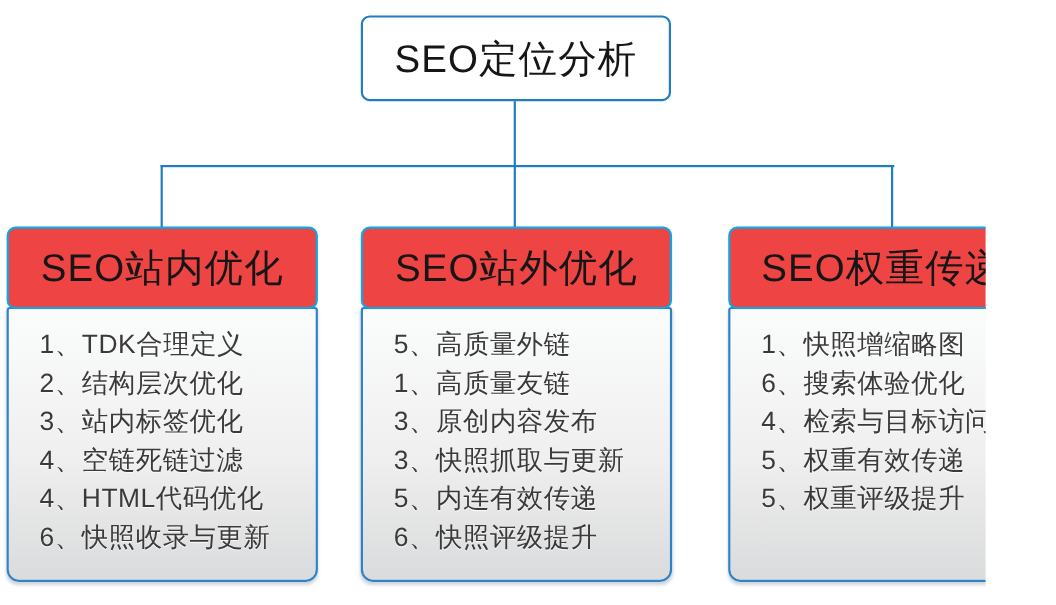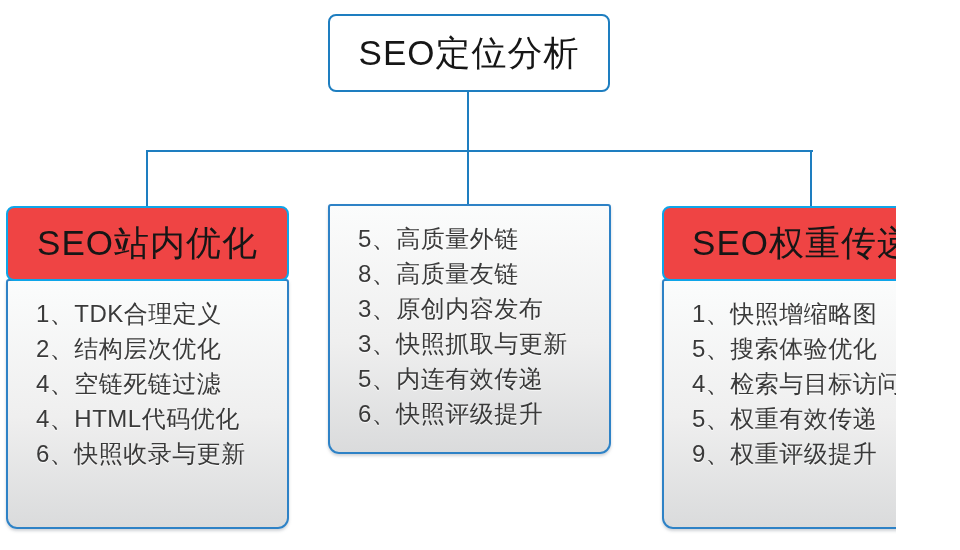--- a/index.html
+++ b/index.html
@@ -100,41 +100,43 @@
   <div class="line line-horizontal"></div>
   <div class="line line-drop-left"></div>
   <div class="line line-drop-mid"></div>
   <div class="line line-drop-right"></div>
 
   <div class="column c0">
     <div class="col-header">SEO站内优化</div>
     <div class="list-panel">
         <div class="list-item">1、TDK合理定义</div>
         <div class="list-item">2、结构层次优化</div>
+        <div class="list-item">3、站内标签优化</div>
         <div class="list-item">4、空链死链过滤</div>
         <div class="list-item">4、HTML代码优化</div>
         <div class="list-item">6、快照收录与更新</div>
       </div>
   </div>
 
   <div class="column c1">
+    <div class="col-header">SEO站外优化</div>
     <div class="list-panel">
         <div class="list-item">5、高质量外链</div>
-        <div class="list-item">8、高质量友链</div>
+        <div class="list-item">1、高质量友链</div>
         <div class="list-item">3、原创内容发布</div>
         <div class="list-item">3、快照抓取与更新</div>
         <div class="list-item">5、内连有效传递</div>
         <div class="list-item">6、快照评级提升</div>
       </div>
   </div>
 
   <div class="column c2">
     <div class="col-header">SEO权重传递</div>
     <div class="list-panel">
         <div class="list-item">1、快照增缩略图</div>
-        <div class="list-item">5、搜索体验优化</div>
+        <div class="list-item">6、搜索体验优化</div>
         <div class="list-item">4、检索与目标访问</div>
         <div class="list-item">5、权重有效传递</div>
-        <div class="list-item">9、权重评级提升</div>
+        <div class="list-item">5、权重评级提升</div>
       </div>
   </div>
 
 </div>
 
 </body></html>

